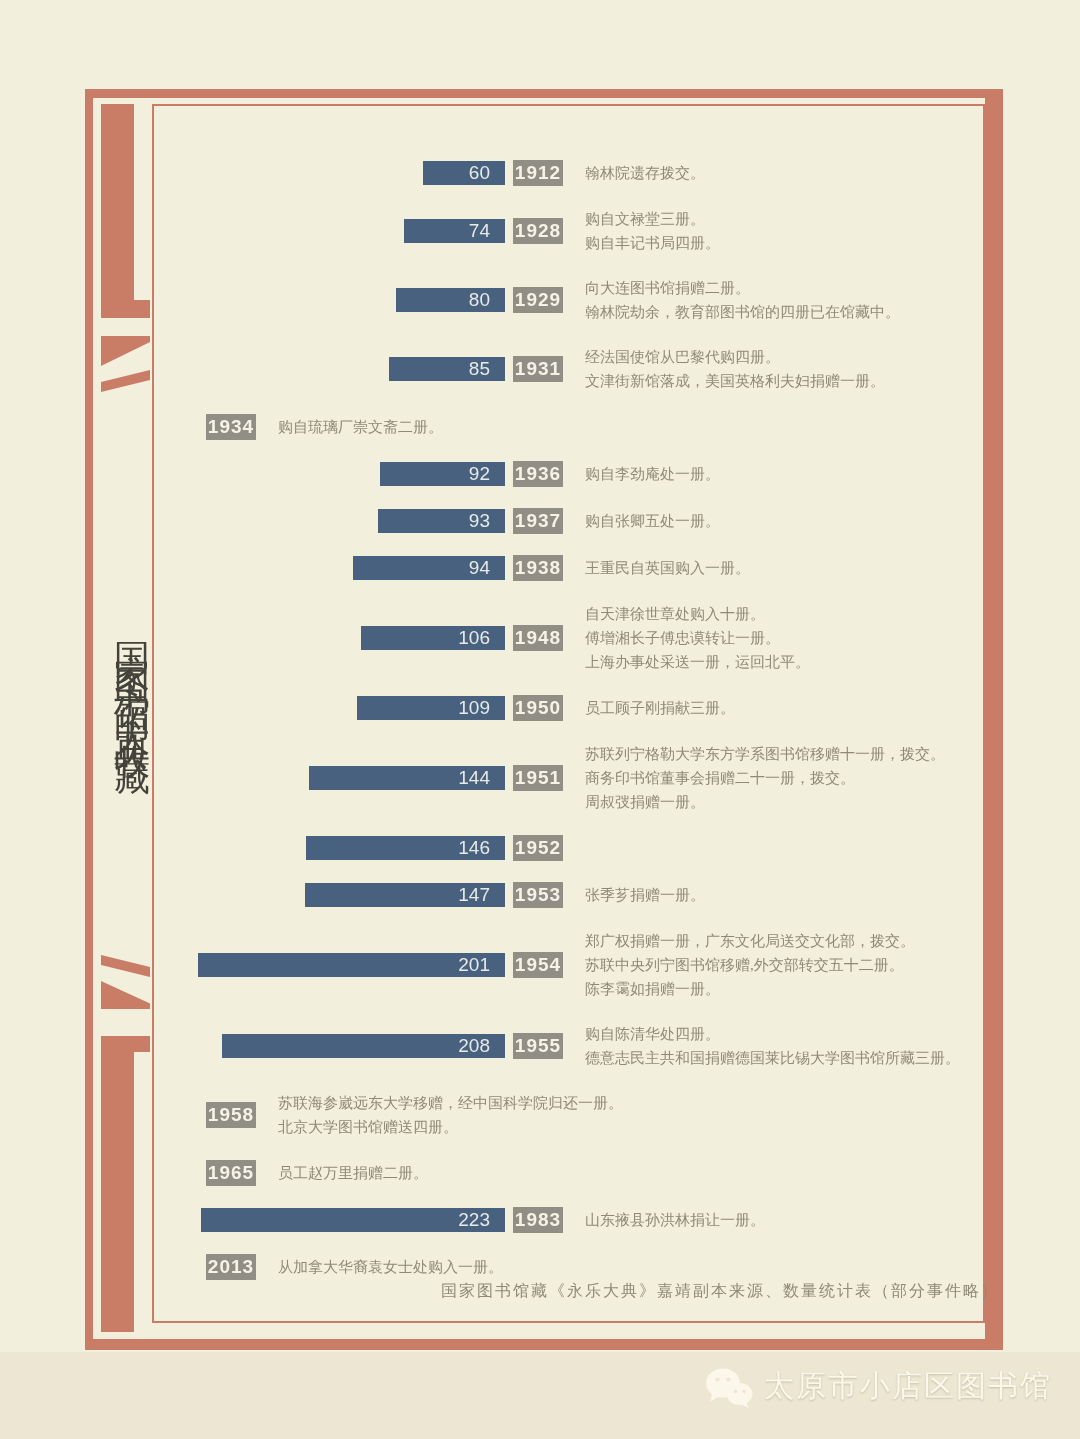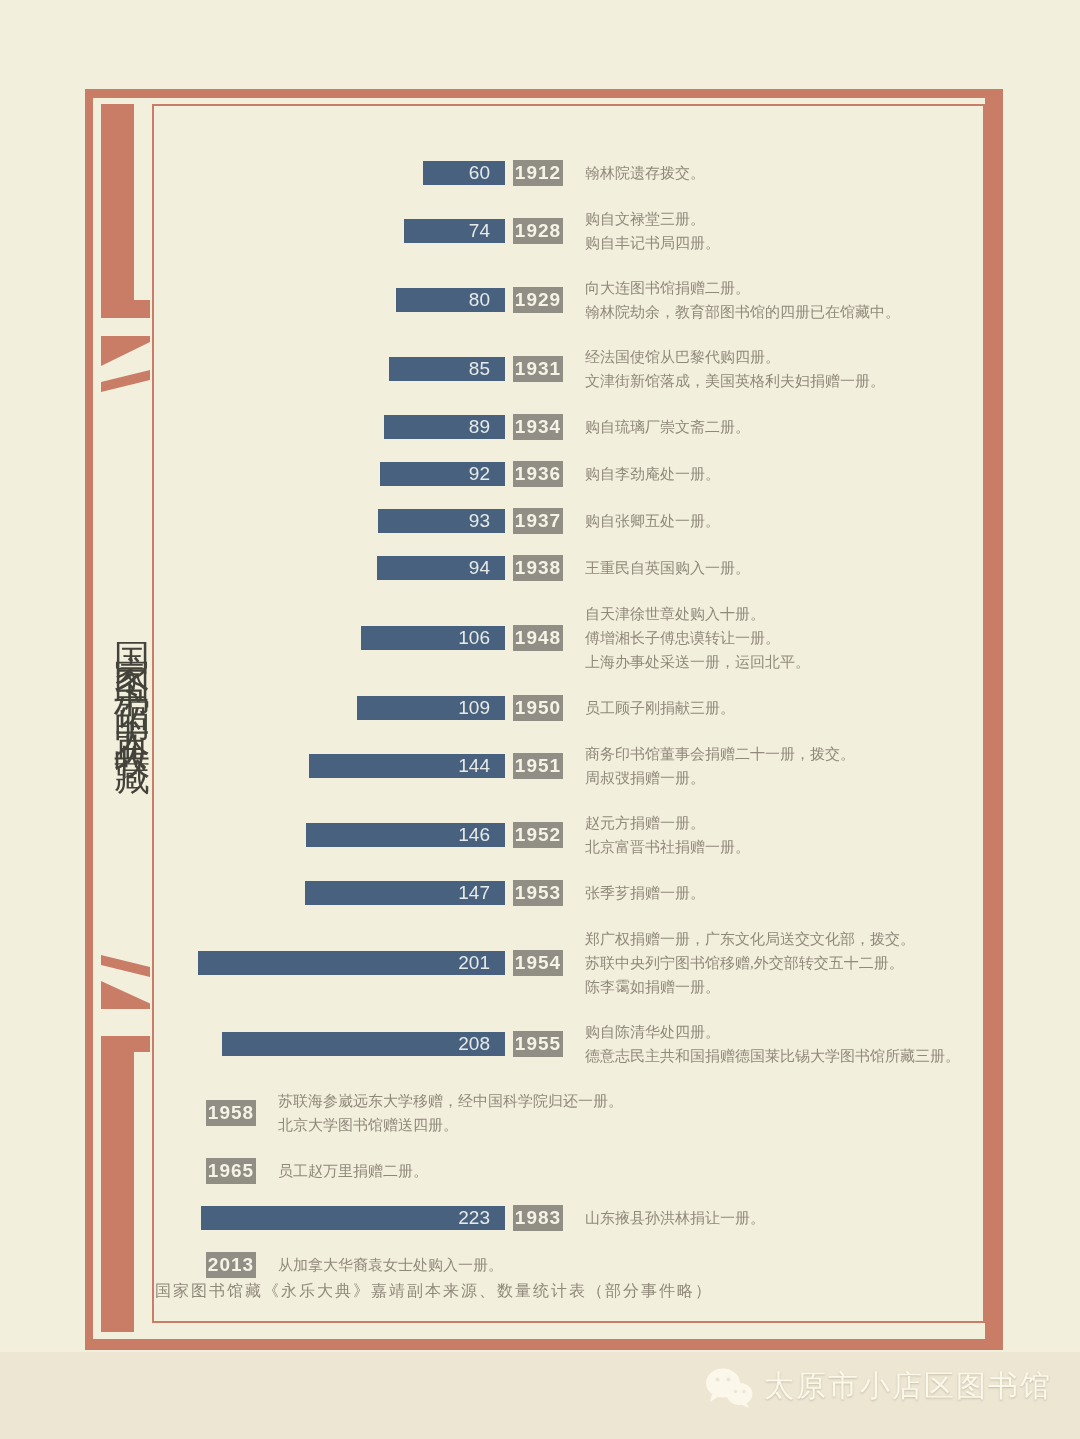--- a/index.html
+++ b/index.html
@@ -60,21 +60,21 @@
     display:flex;align-items:center;justify-content:center;
     font-family:"Liberation Sans","DejaVu Sans",sans-serif;
     font-size:19px;font-weight:bold;letter-spacing:1px;color:#f6f3e6;
   }
   .note-lines{margin-left:22px;flex:0 0 auto;}
   .note-line{
     font-size:15px;line-height:24px;color:#8f897a;white-space:nowrap;
   }
   
   .caption{
-    position:absolute;left:155px;top:1281px;width:828px;text-align:left;
+    position:absolute;left:171px;top:1281px;width:828px;text-align:right;
     font-size:16px;letter-spacing:2px;color:#8f897a;white-space:nowrap;
   }
   
   .footer-strip{
     position:absolute;left:0;top:1352px;width:1080px;height:87px;
     background:#ece6d2;
   }
   .watermark{
     position:absolute;right:28px;top:1366px;display:flex;align-items:flex-start;gap:10px;
   }
@@ -151,25 +151,20 @@
       </div>
     </div>
     <div class="year-badge">1931</div>
     <div class="note-lines">
           <div class="note-line">经法国使馆从巴黎代购四册。</div>
           <div class="note-line">文津街新馆落成，美国英格利夫妇捐赠一册。</div>
         </div>
   </div>
 
   <div class="row">
-    <div class="bar-area">
-      <div class="bar" style="width: 121px;">
-        <span class="bar-value">89</span>
-      </div>
-    </div>
     <div class="year-badge">1934</div>
     <div class="note-lines">
           <div class="note-line">购自琉璃厂崇文斋二册。</div>
         </div>
   </div>
 
   <div class="row">
     <div class="bar-area">
       <div class="bar" style="width: 125px;">
         <span class="bar-value">92</span>
@@ -188,21 +183,21 @@
       </div>
     </div>
     <div class="year-badge">1937</div>
     <div class="note-lines">
           <div class="note-line">购自张卿五处一册。</div>
         </div>
   </div>
 
   <div class="row">
     <div class="bar-area">
-      <div class="bar" style="width: 128px; text-align: right;">
+      <div class="bar" style="width: 152px; text-align: right;">
         <span class="bar-value">94</span>
       </div>
     </div>
     <div class="year-badge">1938</div>
     <div class="note-lines">
           <div class="note-line">王重民自英国购入一册。</div>
         </div>
   </div>
 
   <div class="row">
@@ -232,36 +227,33 @@
   </div>
 
   <div class="row">
     <div class="bar-area">
       <div class="bar" style="width: 196px;">
         <span class="bar-value">144</span>
       </div>
     </div>
     <div class="year-badge">1951</div>
     <div class="note-lines">
+          <div class="note-line">苏联列宁格勒大学东方学系图书馆移赠十一册，拨交。</div>
           <div class="note-line">商务印书馆董事会捐赠二十一册，拨交。</div>
           <div class="note-line">周叔弢捐赠一册。</div>
         </div>
   </div>
 
   <div class="row">
     <div class="bar-area">
       <div class="bar" style="width: 199px;">
         <span class="bar-value">146</span>
       </div>
     </div>
     <div class="year-badge">1952</div>
-    <div class="note-lines">
-          <div class="note-line">赵元方捐赠一册。</div>
-          <div class="note-line">北京富晋书社捐赠一册。</div>
-        </div>
   </div>
 
   <div class="row">
     <div class="bar-area">
       <div class="bar" style="width: 200px;">
         <span class="bar-value">147</span>
       </div>
     </div>
     <div class="year-badge">1953</div>
     <div class="note-lines">

